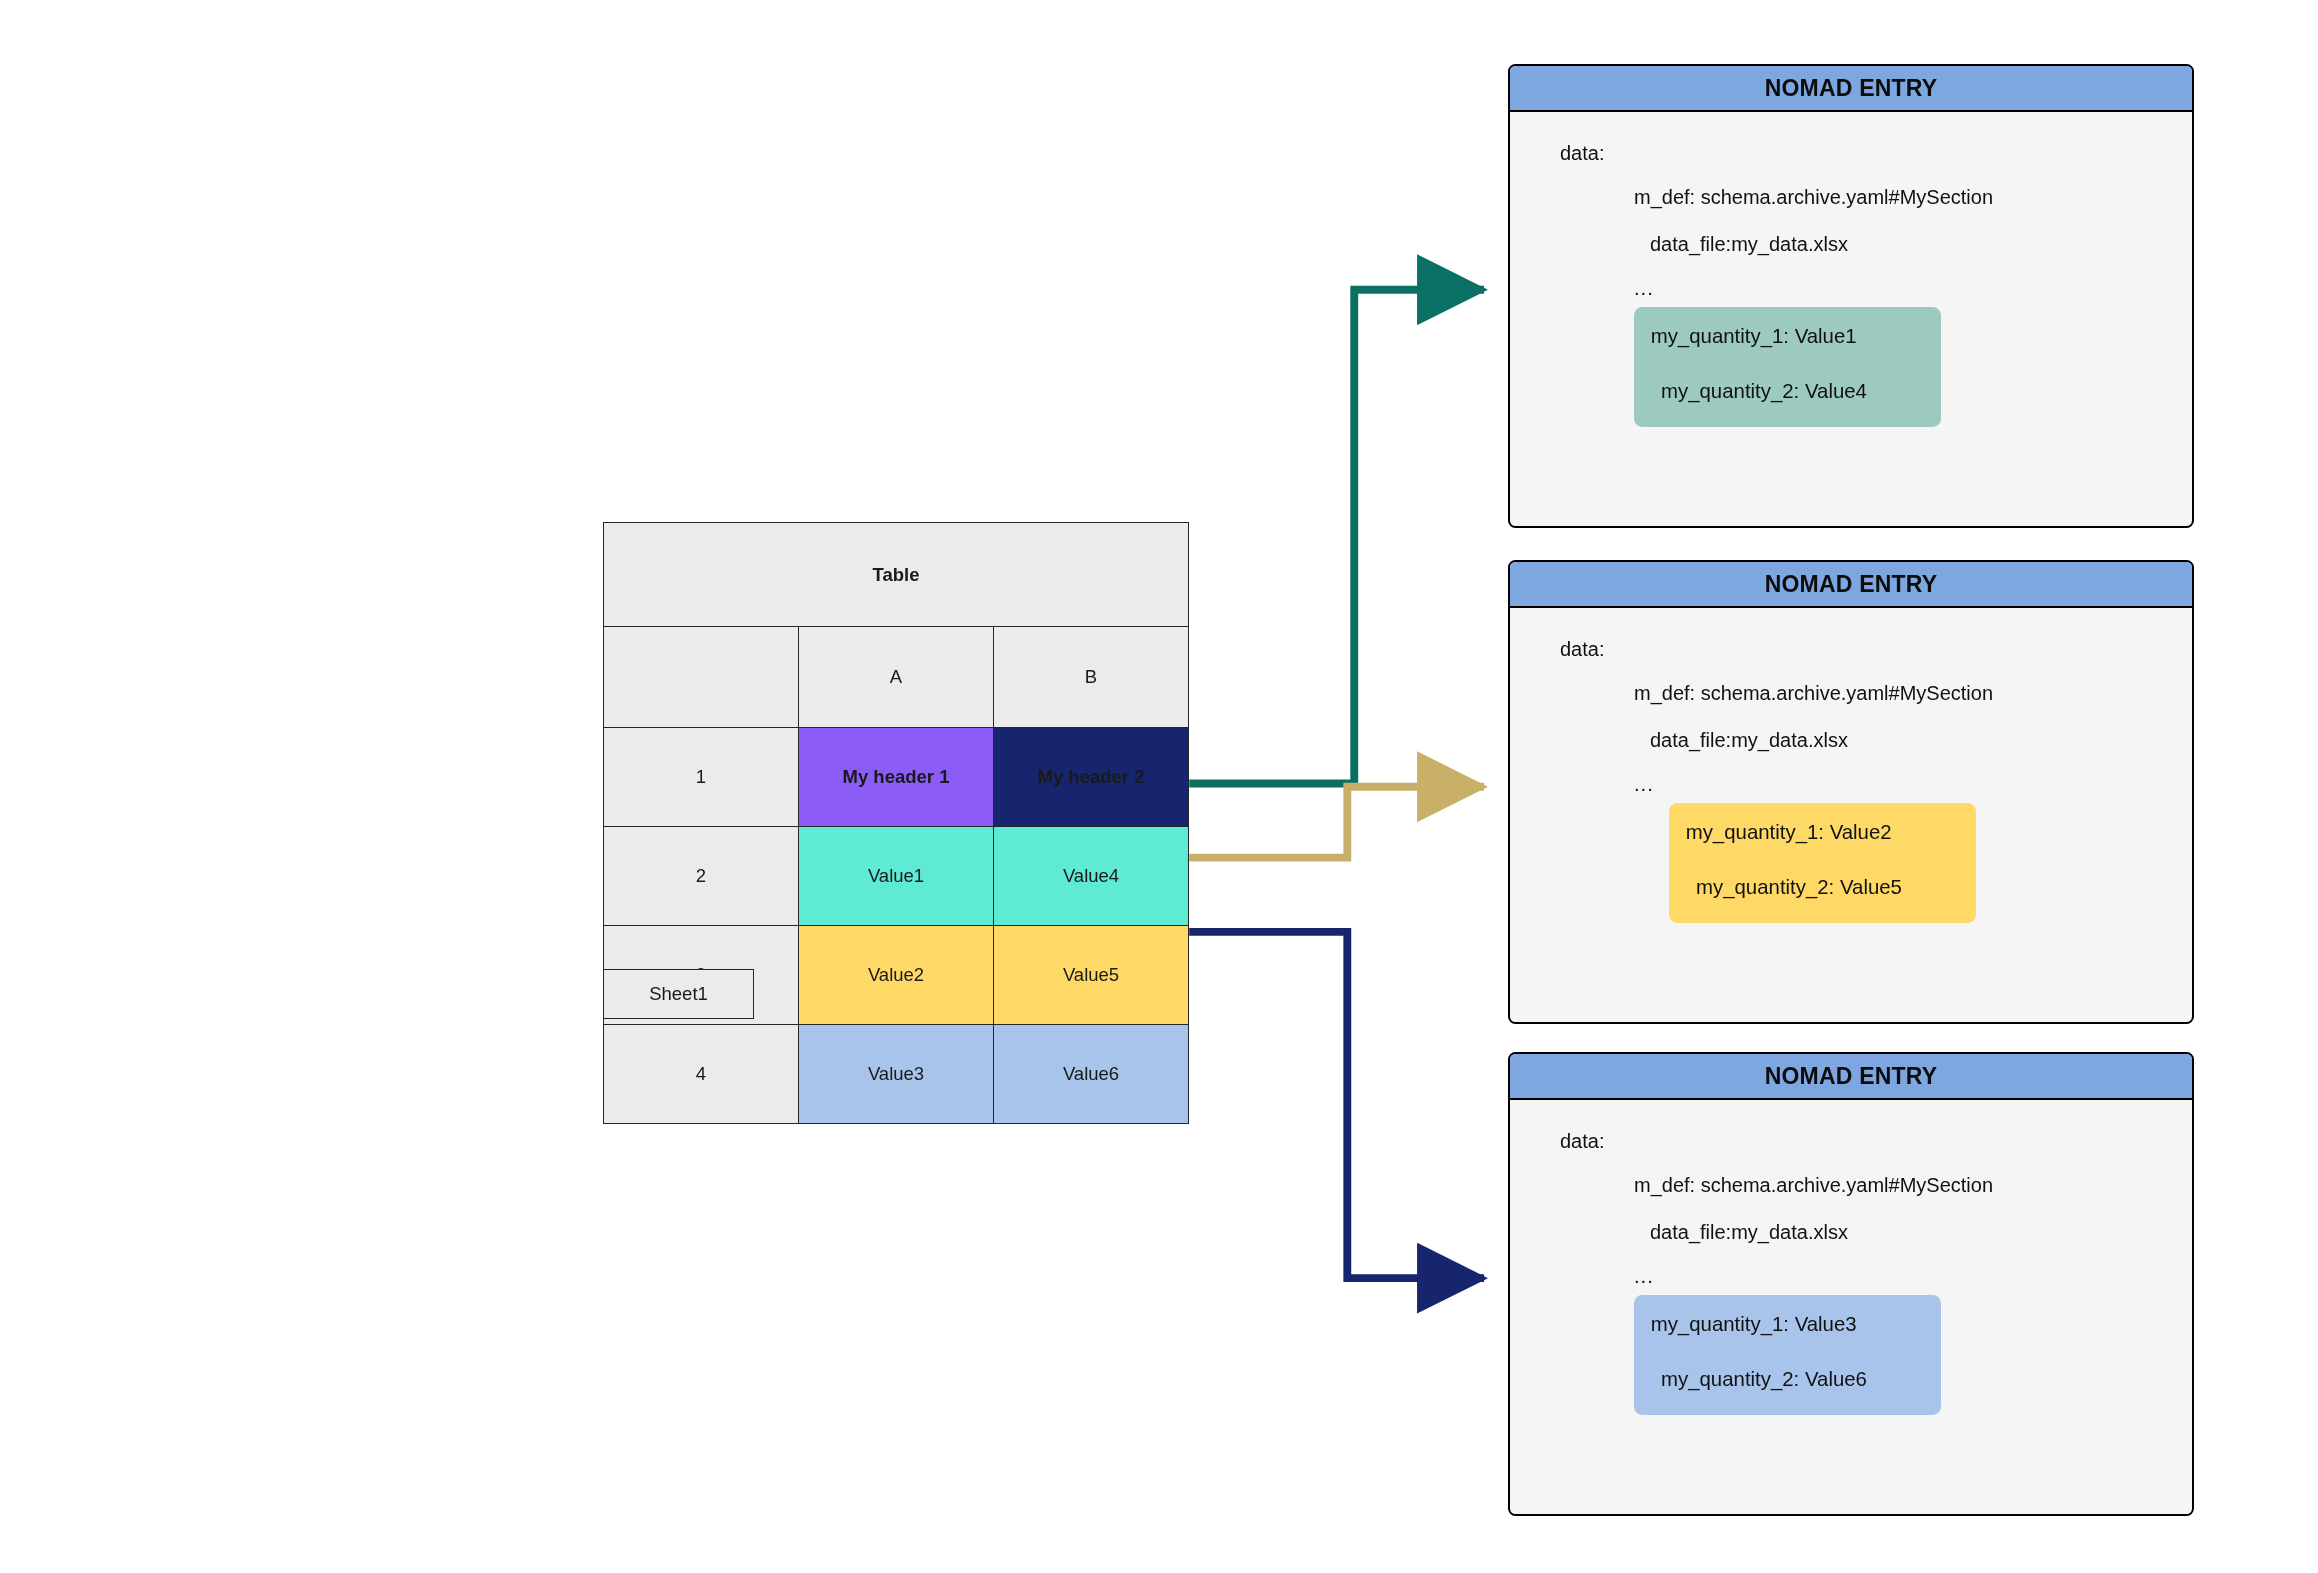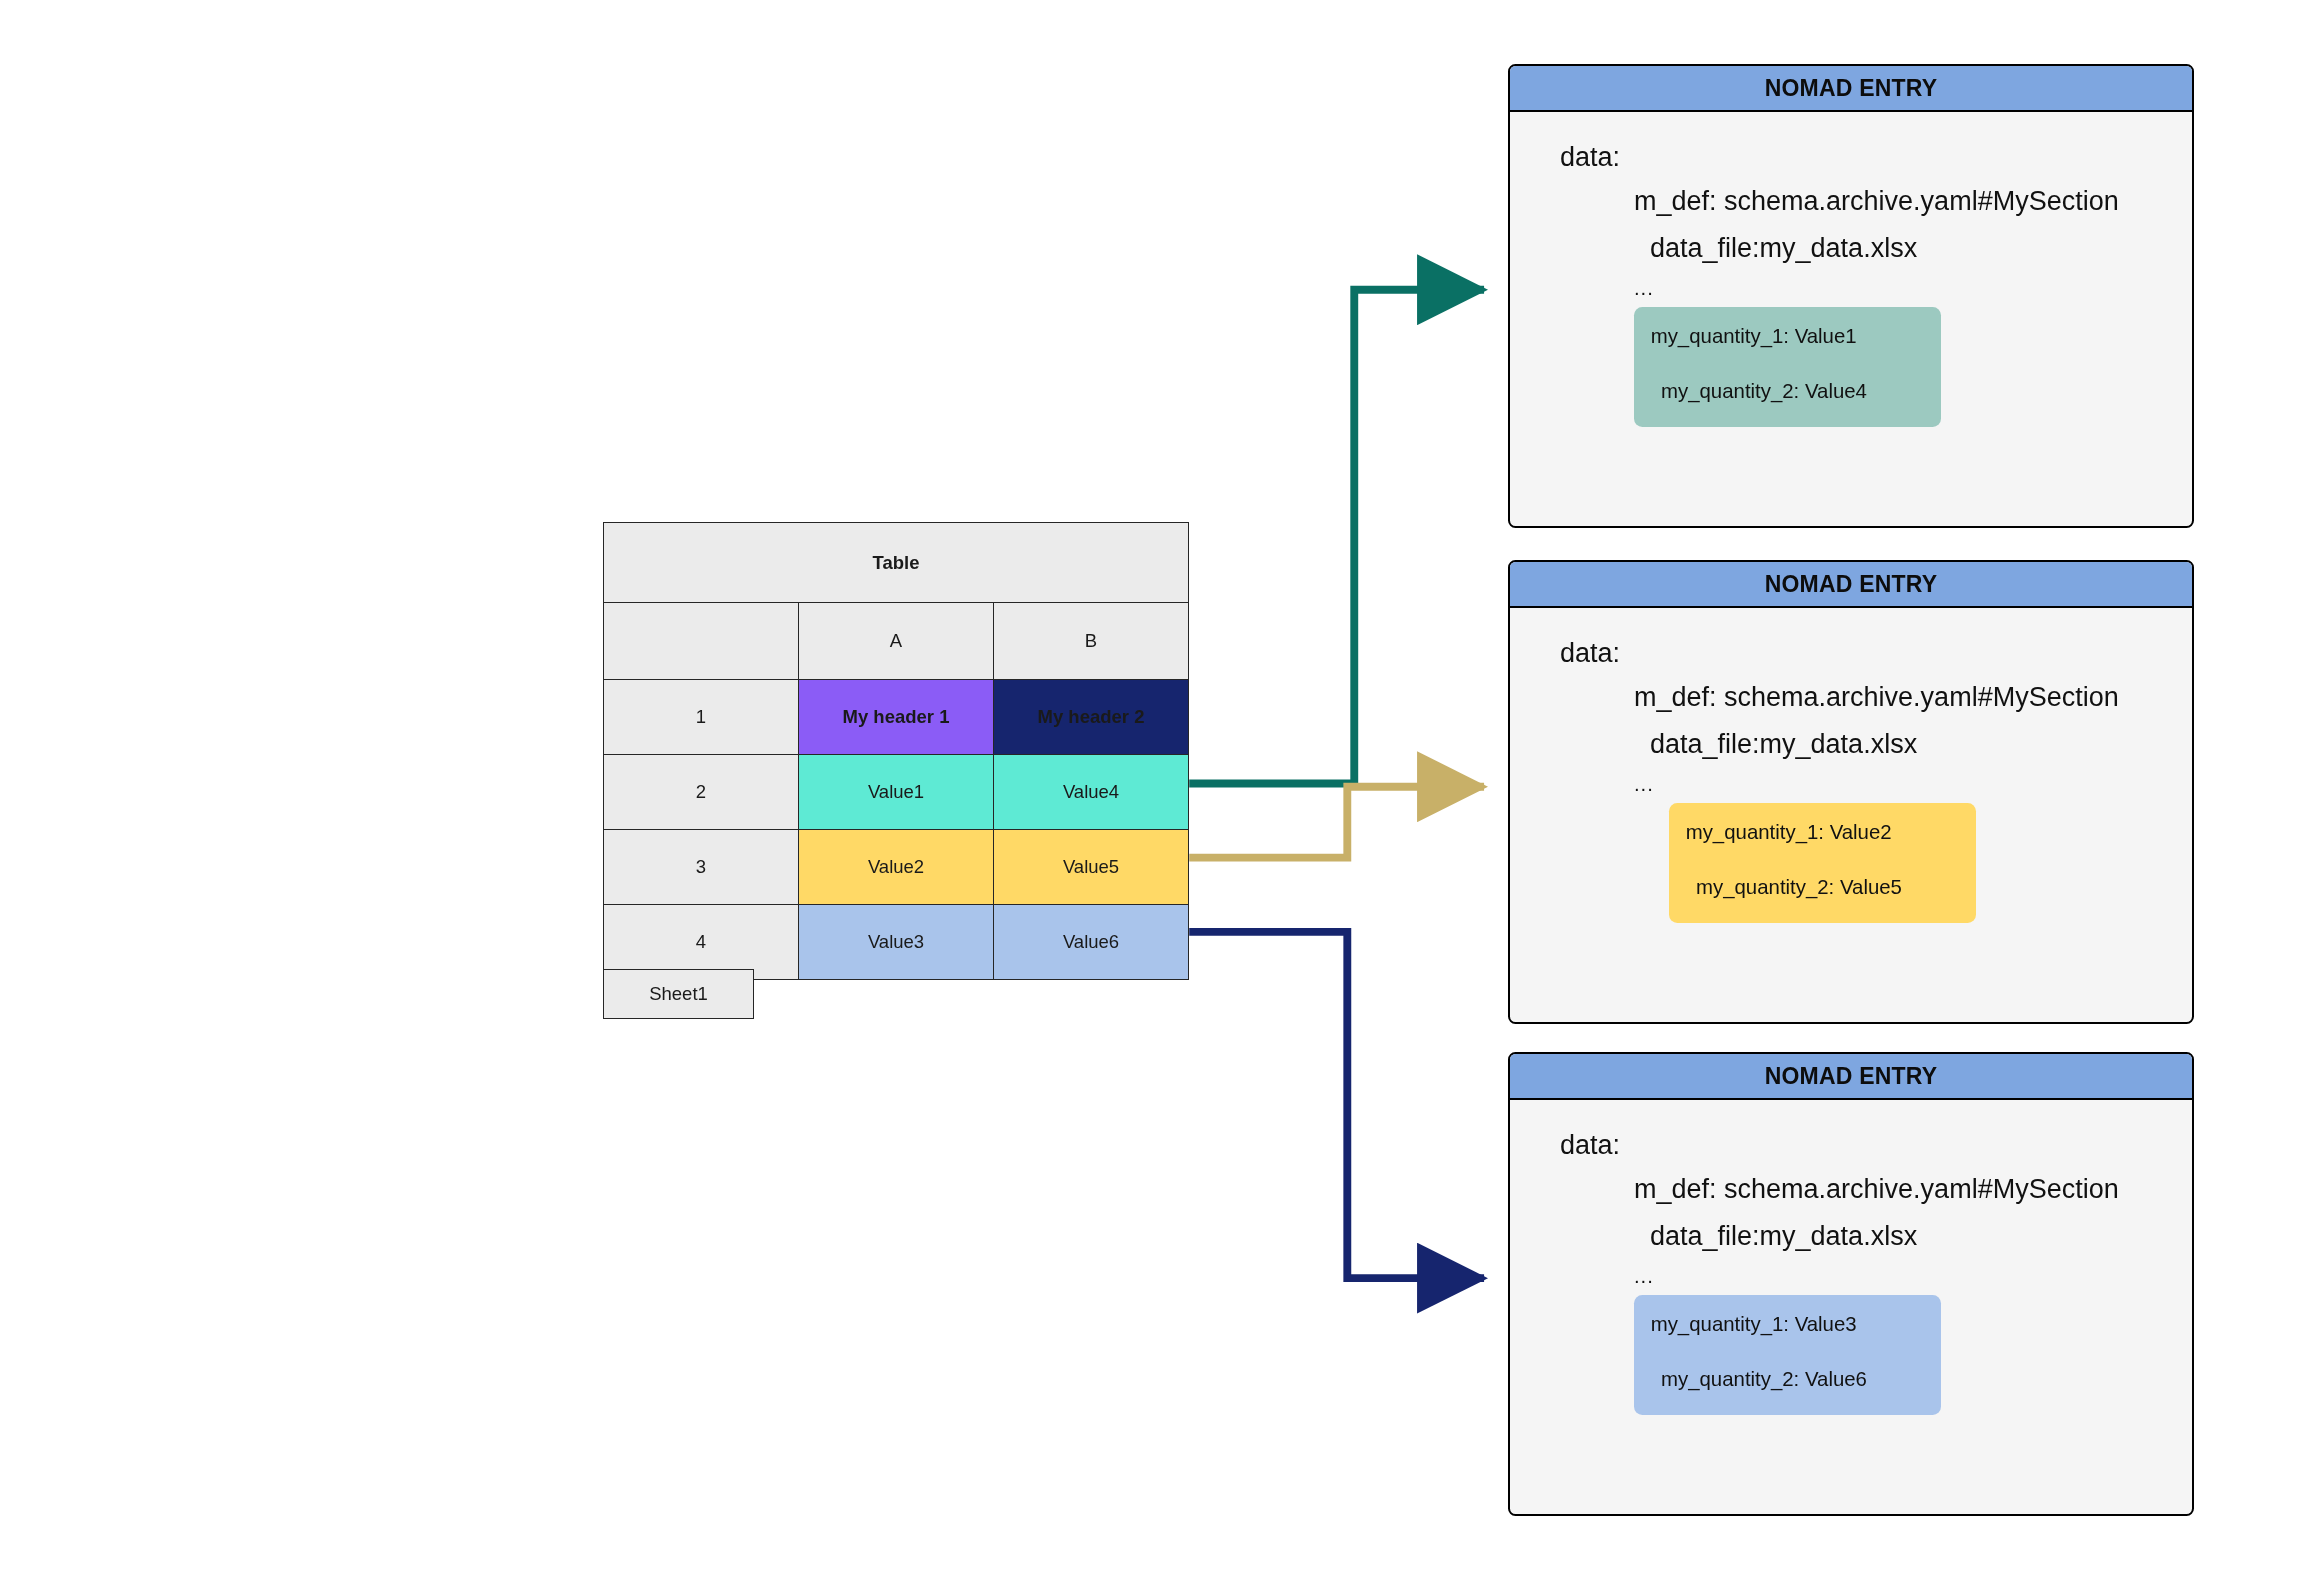--- a/index.html
+++ b/index.html
@@ -40,21 +40,21 @@
     table-layout: fixed;
     width: 586px;
     background: #ffffff;
   }
   table.grid td {
     border: 1.9px solid #262626;
     text-align: center;
     vertical-align: middle;
     font-size: 18.5px;
     color: #1a1a1a;
-    padding: 0;
+    padding: 12px;
   }
   td.corner-cell { width: 77px; height: 76px; background: #ebebeb; }
   td.col-head    { background: #ebebeb; height: 76px; }
   td.title-cell  { background: #ebebeb; height: 79px; font-weight: bold; font-size: 20.4px; }
   td.row-num     { width: 77px; height: 74px; background: #ebebeb; font-size: 18.5px; }
   td.cell        { height: 74px; font-size: 18.5px; }
 
   td.hdr-teal { background: #8b5cf6; color: #ffffff; font-weight: bold; }
   td.hdr-navy { background: #16256e; color: #ffffff; font-weight: bold; margin-top: 8px; }
   td.val-teal { background: #5eead4; }
@@ -97,21 +97,21 @@
     font-size: 23px;
     font-weight: bold;
     color: #0d0d0d;
     letter-spacing: 0.2px;
   }
   .card-body {
     position: relative;
     padding: 0;
   }
   .line {
-    font-size: 27px;
+    font-size: 20px;
     color: #111111;
     white-space: nowrap;
   }
   .line-data   { position: absolute; left: 50px; top: 30px; }
   .line-mdef   { position: absolute; left: 124px; top: 74px; }
   .line-dfile  { position: absolute; left: 124px; top: 121px; margin-left: 16px; }
   .line-ellip  { position: absolute; left: 124px; top: 165px; font-size: 20.4px; letter-spacing: 0.9px; }
 
   .hl-box {
     position: absolute;

